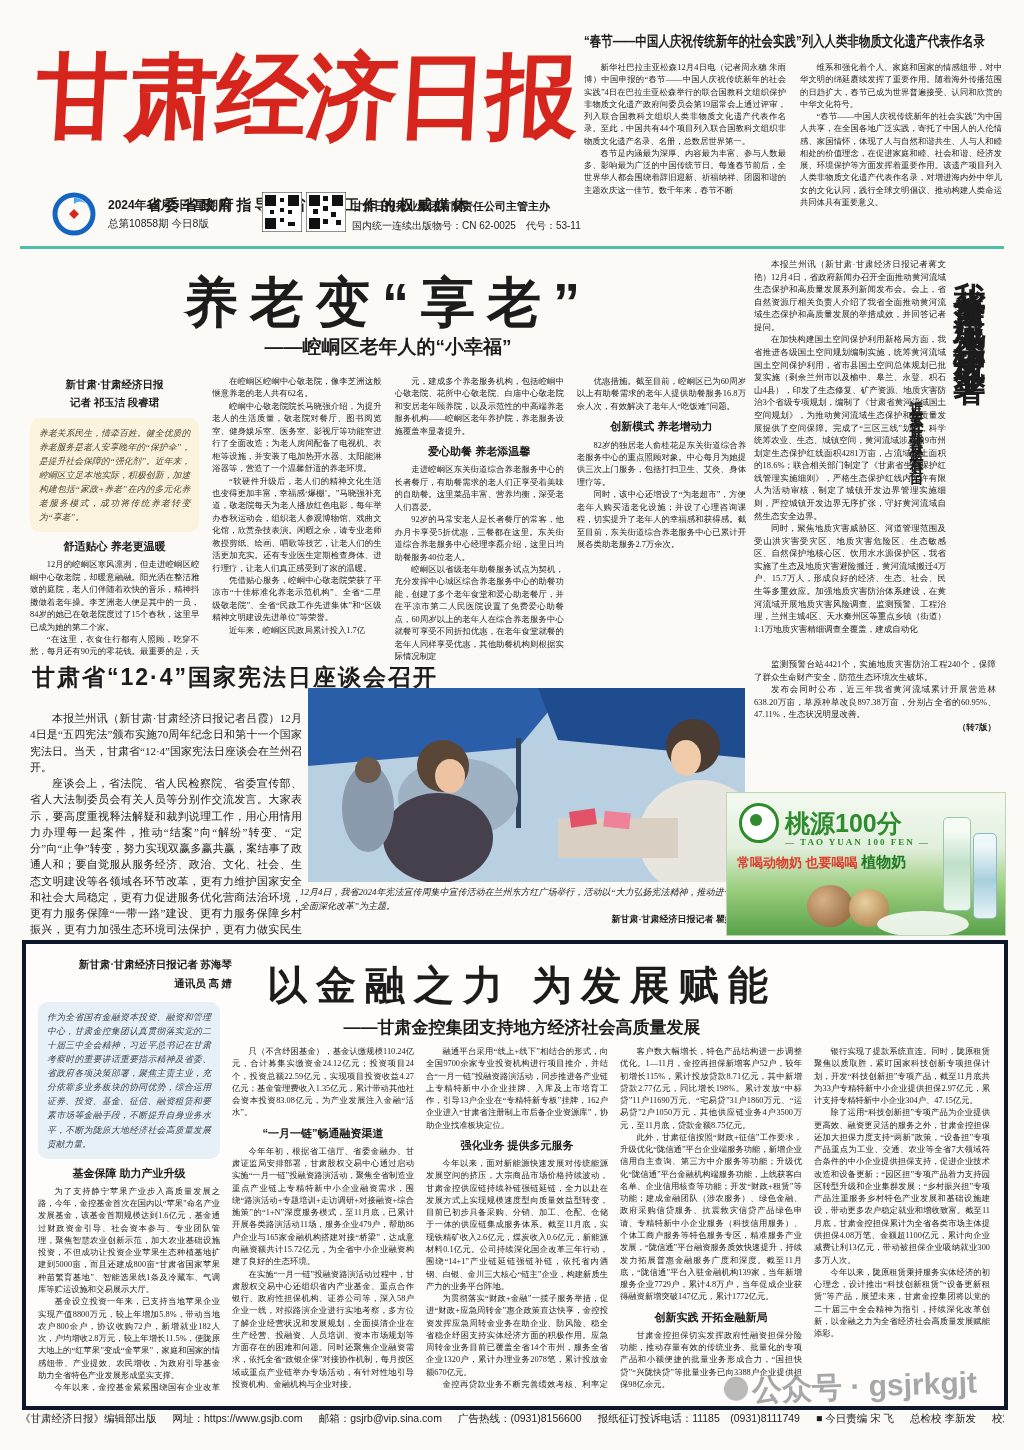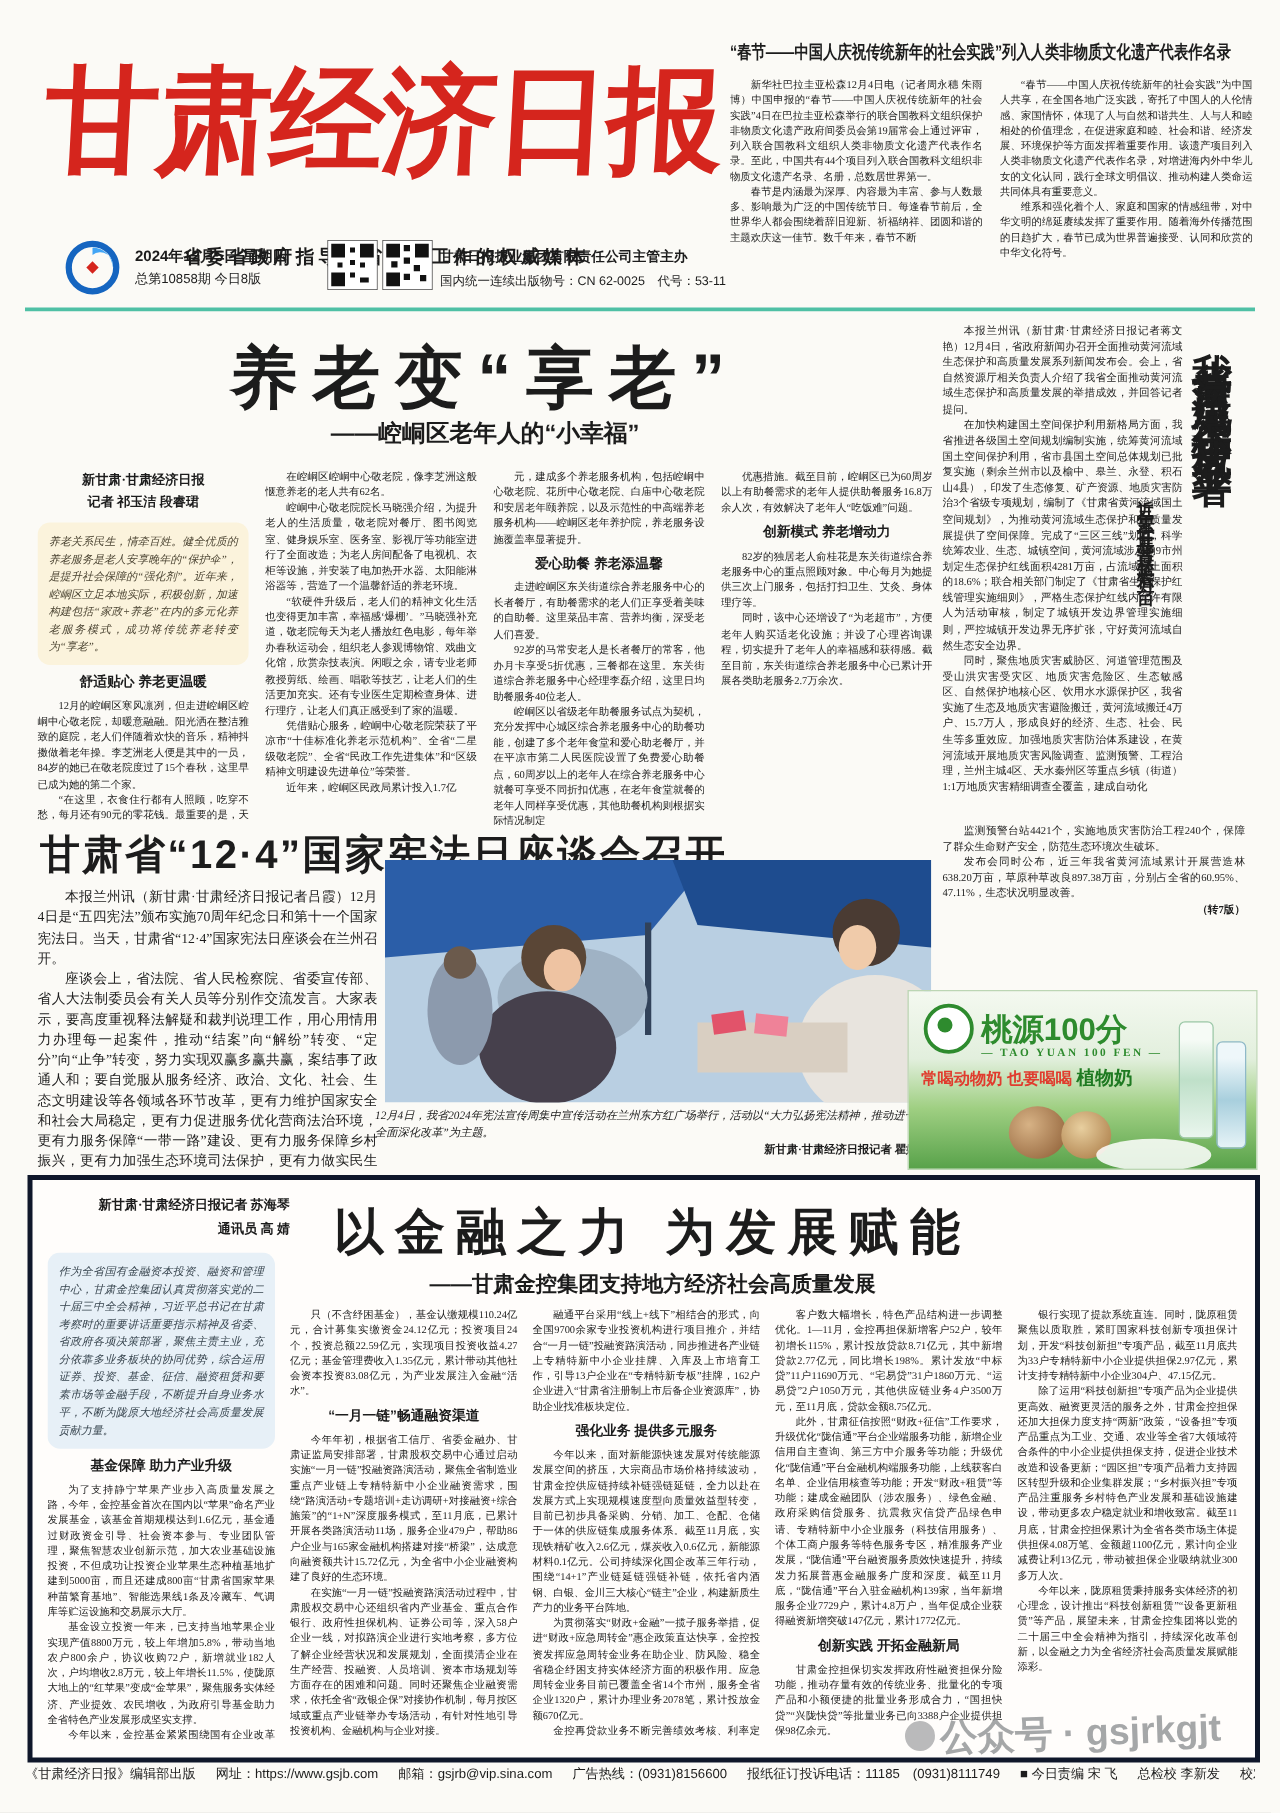--- a/index.html
+++ b/index.html
@@ -29,21 +29,21 @@
   
   .main-head{left:30px;top:254px;width:716px;text-align:center;font-weight:900;font-size:54px;letter-spacing:12px;margin-top:13px;}
   .main-sub{left:30px;top:334px;width:716px;text-align:center;font-weight:bold;font-size:19px;}
   .main-cols{left:30px;top:376px;width:716px;height:284px;display:flex;gap:13px;}
   .mcol{flex:1;font-size:8.4px;}
   .byline{text-align:center;font-weight:bold;font-size:10.5px;line-height:1.7;margin-bottom:6px;}
   .intro-box{background:#fbf3dc;border-radius:10px;padding:8px 9px;font-style:italic;font-size:8.8px;
              line-height:1.6;color:#4c4533;margin-bottom:6px;}
   .subhead{font-family:"Liberation Sans",sans-serif;font-weight:bold;font-size:11px;text-align:center;margin:5px 0;}
   
-  .con-head{left:32px;top:662px;width:600px;font-weight:900;font-size:32px;letter-spacing:2px;}
+  .con-head{left:32px;top:662px;width:600px;font-weight:900;font-size:23px;letter-spacing:2px;}
   .con-body{left:30px;top:710px;width:272px;height:228px;font-size:11px;}
   .photo{left:308px;top:688px;width:437px;height:194px;}
   .caption{left:300px;top:886px;width:445px;font-size:9px;line-height:1.5;font-style:italic;}
   .credit{display:block;text-align:right;font-weight:bold;font-style:normal;}
   
   .yr-body1{left:754px;top:258px;width:192px;height:398px;font-size:8.5px;}
   .yr-sub{left:908px;top:388px;height:300px;writing-mode:vertical-rl;font-weight:bold;font-size:14px;letter-spacing:5px;}
   .yr-head{left:948px;top:256px;height:540px;writing-mode:vertical-rl;font-weight:900;font-size:32px;letter-spacing:7px;}
   .yr-body2{left:754px;top:658px;width:242px;height:128px;font-size:8.5px;}
   .jump{font-weight:bold;}
@@ -138,22 +138,22 @@
   </div>
 
   <div class="abs tr-art">
     <div class="tr-head">“春节——中国人庆祝传统新年的社会实践”列入人类非物质文化遗产代表作名录</div>
     <div class="tr-cols">
       <div class="tr-col jtext">
           <p class="item">新华社巴拉圭亚松森12月4日电（记者周永穗 朱雨博）中国申报的“春节——中国人庆祝传统新年的社会实践”4日在巴拉圭亚松森举行的联合国教科文组织保护非物质文化遗产政府间委员会第19届常会上通过评审，列入联合国教科文组织人类非物质文化遗产代表作名录。至此，中国共有44个项目列入联合国教科文组织非物质文化遗产名录、名册，总数居世界第一。</p>
           <p class="item">春节是内涵最为深厚、内容最为丰富、参与人数最多、影响最为广泛的中国传统节日。每逢春节前后，全世界华人都会围绕着辞旧迎新、祈福纳祥、团圆和谐的主题欢庆这一佳节。数千年来，春节不断</p>
         </div>
       <div class="tr-col jtext">
+          <p class="item">维系和强化着个人、家庭和国家的情感纽带，对中华文明的绵延赓续发挥了重要作用。随着海外传播范围的日趋扩大，春节已成为世界普遍接受、认同和欣赏的中华文化符号。</p>
           <p class="item">“春节——中国人庆祝传统新年的社会实践”为中国人共享，在全国各地广泛实践，寄托了中国人的人伦情感、家国情怀，体现了人与自然和谐共生、人与人和睦相处的价值理念，在促进家庭和睦、社会和谐、经济发展、环境保护等方面发挥着重要作用。该遗产项目列入人类非物质文化遗产代表作名录，对增进海内外中华儿女的文化认同，践行全球文明倡议、推动构建人类命运共同体具有重要意义。</p>
-          <p class="item">维系和强化着个人、家庭和国家的情感纽带，对中华文明的绵延赓续发挥了重要作用。随着海外传播范围的日趋扩大，春节已成为世界普遍接受、认同和欣赏的中华文化符号。</p>
         </div>
     </div>
   </div>
 
   <div class="abs teal-rule"></div>
 
   <div class="abs main-head sans">养老变“享老”</div>
   <div class="abs main-sub sans">——崆峒区老年人的“小幸福”</div>
 
   <div class="abs main-cols">
@@ -270,21 +270,21 @@
       <div>通讯员 高 婧</div>
     </div>
     <div class="fin-head sans">以金融之力 为发展赋能</div>
     <div class="fin-sub sans">——甘肃金控集团支持地方经济社会高质量发展</div>
 
     <div class="fin-col fin-col1 jtext">
       <div class="intro-box-blue">作为全省国有金融资本投资、融资和管理中心，甘肃金控集团认真贯彻落实党的二十届三中全会精神，习近平总书记在甘肃考察时的重要讲话重要指示精神及省委、省政府各项决策部署，聚焦主责主业，充分依靠多业务板块的协同优势，综合运用证券、投资、基金、征信、融资租赁和要素市场等金融手段，不断提升自身业务水平，不断为陇原大地经济社会高质量发展贡献力量。</div>
       <div class="subhead">基金保障 助力产业升级</div>
       <div>
           <p class="item">为了支持静宁苹果产业步入高质量发展之路，今年，金控基金首次在国内以“苹果”命名产业发展基金，该基金首期规模达到1.6亿元，基金通过财政资金引导、社会资本参与、专业团队管理，聚焦智慧农业创新示范，加大农业基础设施投资，不但成功让投资企业苹果生态种植基地扩建到5000亩，而且还建成800亩“甘肃省国家苹果种苗繁育基地”、智能选果线1条及冷藏车、气调库等贮运设施和交易展示大厅。</p>
-          <p class="item">基金设立投资一年来，已支持当地苹果企业实现产值8800万元，较上年增加5.8%，带动当地农户800余户，协议收购72户，新增就业182人次，户均增收2.8万元，较上年增长11.5%，使陇原大地上的“红苹果”变成“金苹果”，聚焦服务实体经济、产业提效、农民增收，为政府引导基金助力全省特色产业发展形成坚实支撑。</p>
+          <p class="item">基金设立投资一年来，已支持当地苹果企业实现产值8800万元，较上年增加5.8%，带动当地农户800余户，协议收购72户，新增就业182人次，户均增收2.8万元，较上年增长11.5%，使陇原大地上的“红苹果”变成“金苹果”，家庭和国家的情感纽带、产业提效、农民增收，为政府引导基金助力全省特色产业发展形成坚实支撑。</p>
           <p class="item">今年以来，金控基金紧紧围绕国有企业改革深化提升行动这条主线，主动融入全省产业发展，聚焦服务实体经济，积极对接财政资金投入，吸引社会资本参与，充分发挥基金引导撬动作用。截至目前，由金控基金发起设立并管理的基金共11</p>
         </div>
     </div>
     <div class="fin-col fin-col2 jtext">
       <div>
           <p class="item">只（不含纾困基金），基金认缴规模110.24亿元，合计募集实缴资金24.12亿元；投资项目24个，投资总额22.59亿元，实现项目投资收益4.27亿元；基金管理费收入1.35亿元，累计带动其他社会资本投资83.08亿元，为产业发展注入金融“活水”。</p>
         </div>
       <div class="subhead">“一月一链”畅通融资渠道</div>
       <div>
           <p class="item">今年年初，根据省工信厅、省委金融办、甘肃证监局安排部署，甘肃股权交易中心通过启动实施“一月一链”投融资路演活动，聚焦全省制造业重点产业链上专精特新中小企业融资需求，围绕“路演活动+专题培训+走访调研+对接融资+综合施策”的“1+N”深度服务模式，至11月底，已累计开展各类路演活动11场，服务企业479户，帮助86户企业与165家金融机构搭建对接“桥梁”，达成意向融资额共计15.72亿元，为全省中小企业融资构建了良好的生态环境。</p>

